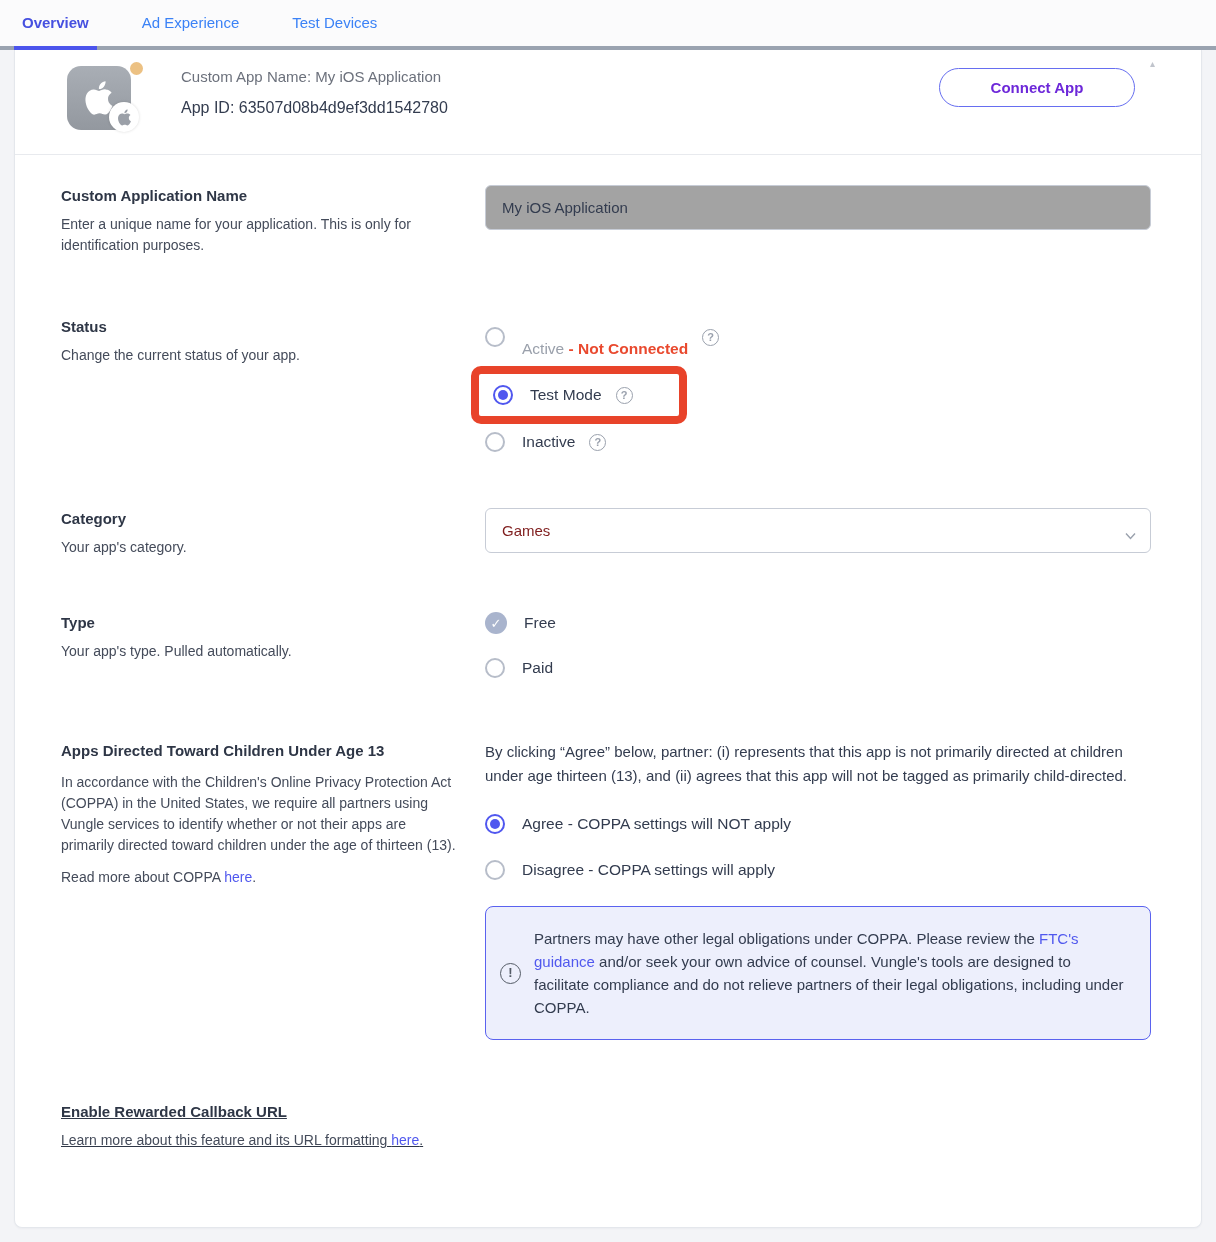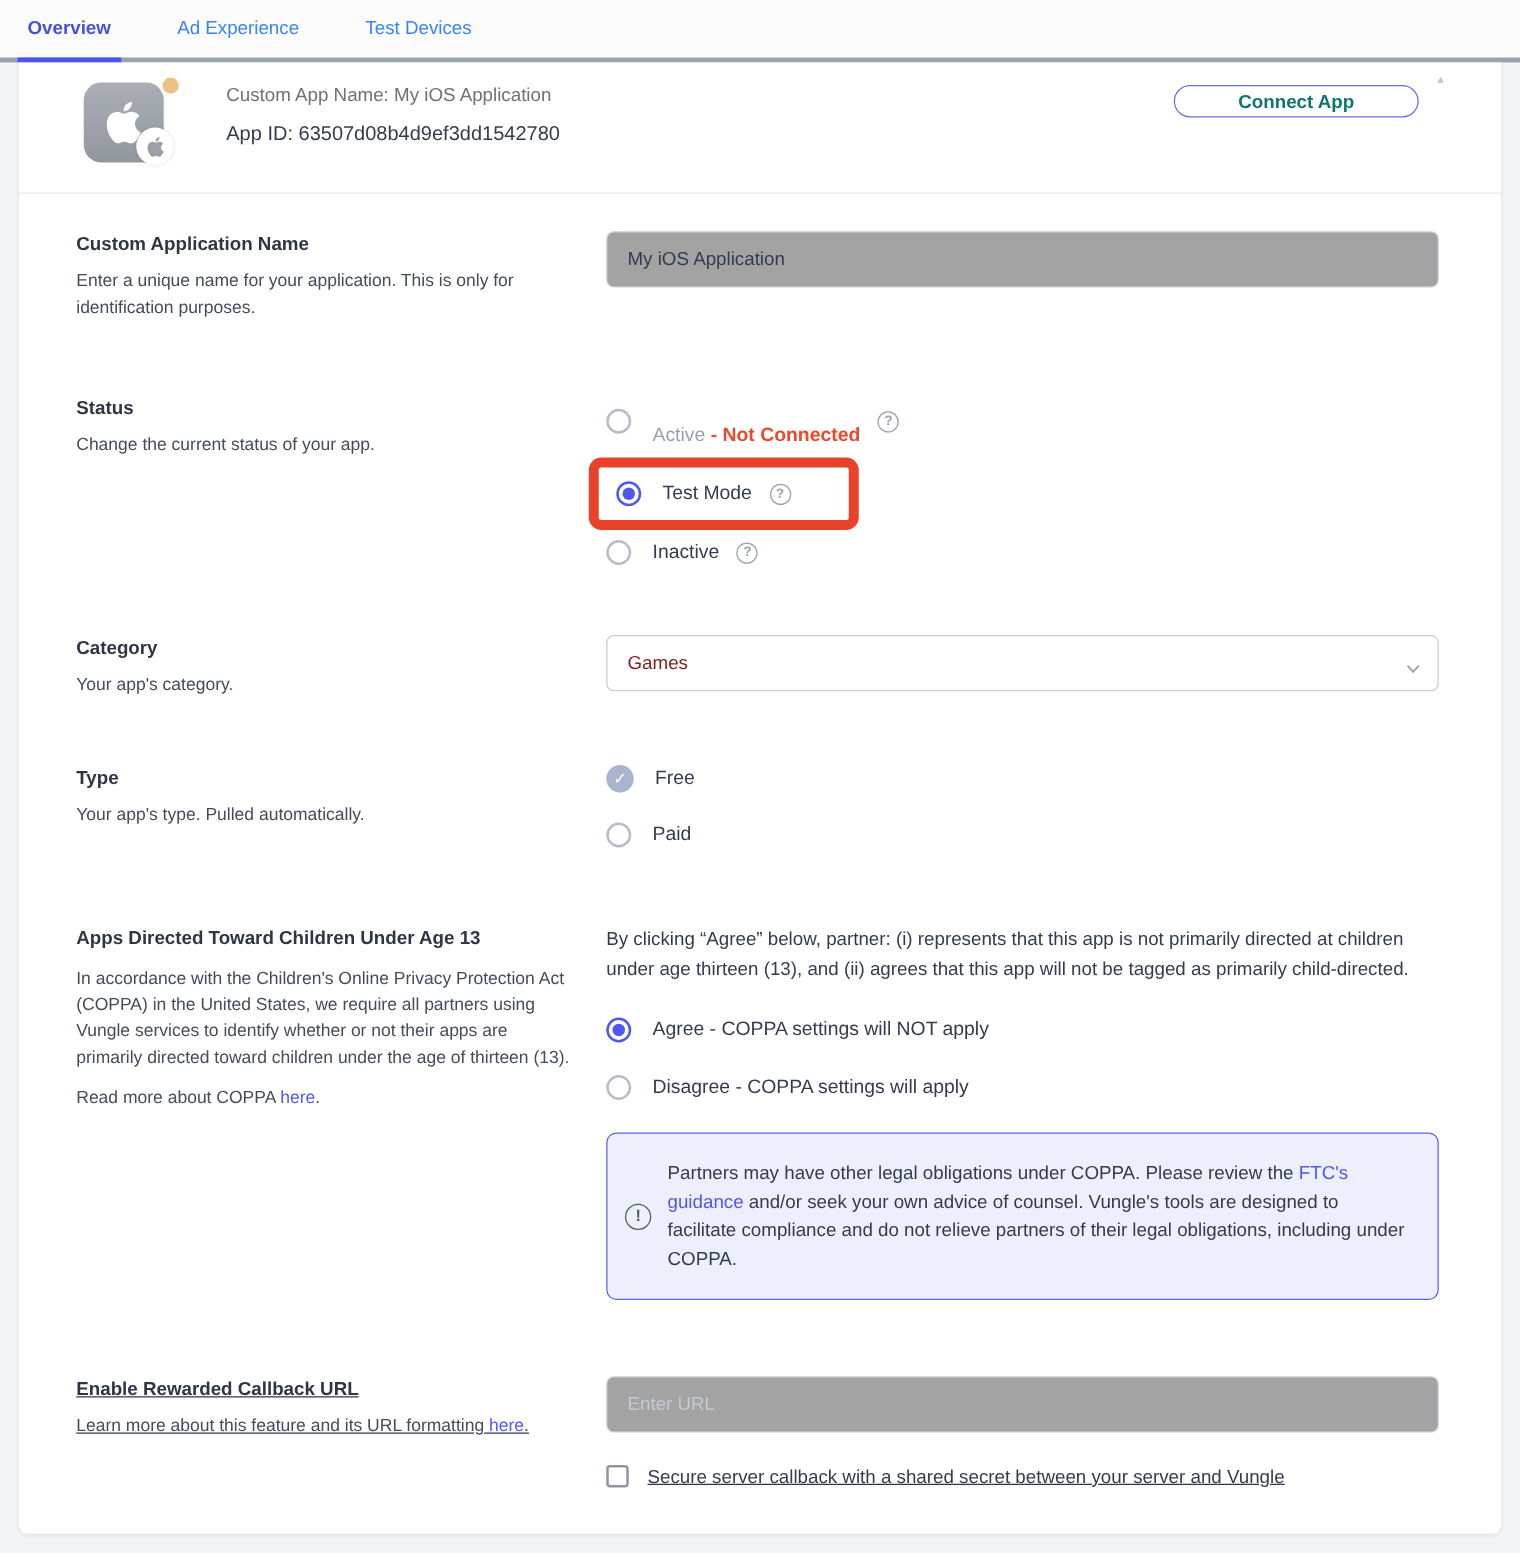--- a/index.html
+++ b/index.html
@@ -18,21 +18,21 @@
   .card-header { display:flex; align-items:flex-start; padding:16px 46px 0 52px; position:relative; }
   .app-icon-wrap { position:relative; width:64px; height:64px; margin-right:50px; }
   .app-icon { width:64px; height:64px; border-radius:14px; background:linear-gradient(#a9aeb5,#93989f); display:flex; align-items:center; justify-content:center; }
   .app-icon svg { width:40px; height:40px; fill:#fff; }
   .badge-circle { position:absolute; right:-8px; bottom:-2px; width:30px; height:30px; border-radius:50%; background:#fff; box-shadow:0 0 3px rgba(0,0,0,.15); display:flex; align-items:center; justify-content:center; }
   .badge-circle svg { width:19px; height:19px; fill:#9ba0a8; }
   .status-dot { position:absolute; top:-4px; right:-12px; width:13px; height:13px; border-radius:50%; background:#ecc183; }
   .header-lines { padding-top:2px; }
   .header-line1 { font-size:15px; color:#6c717c; margin-bottom:14px; }
   .header-line2 { font-size:16px; color:#333c4f; font-weight:500; }
-  .connect-btn { position:absolute; right:66px; top:18px; width:196px; height:26px; border:1.5px solid #666ef0; border-radius:20px; background:#fff; color:#0f766e; font-size:15px; font-weight:700; font-family:inherit; cursor:pointer; }
+  .connect-btn { position:absolute; right:66px; top:18px; width:196px; height:39px; border:1.5px solid #666ef0; border-radius:20px; background:#fff; color:#6d28d9; font-size:15px; font-weight:700; font-family:inherit; cursor:pointer; }
   .collapse-icon { position:absolute; right:46px; top:8px; color:#c0c4cc; font-size:10px; }
 
   .divider { height:1px; background:#e8eaee; margin:24px 0 0 0; }
 
   
   .row { display:flex; padding:0 40px 0 46px; }
   .col-l { width:424px; flex-shrink:0; padding-right:24px; }
   .col-r { width:666px; }
   .field-label { font-size:15px; font-weight:700; color:#2e3646; line-height:22px; }
   .field-desc { font-size:14px; color:#444b5a; line-height:21px; margin-top:7px; }
@@ -206,22 +206,15 @@
         <span class="notice-text"><span>Partners may have other legal obligations under COPPA. Please review the </span><a class="link">FTC's guidance</a><span> and/or seek your own advice of counsel. Vungle's tools are designed to facilitate compliance and do not relieve partners of their legal obligations, including under COPPA.</span></span>
       </div>
     </div>
   </div>
 
   <div class="row mt-row6">
     <div class="col-l">
       <div class="field-label">Enable Rewarded Callback URL</div>
       <div class="field-desc"><span>Learn more about this feature and its URL formatting </span><a class="link">here</a><span>.</span></div>
     </div>
-    <div class="col-r">
-      <input class="text-input" type="text" placeholder="Enter URL" style="">
-      <div class="checkbox-row">
-        <span class="checkbox"></span>
-        <span class="checkbox-label">Secure server callback with a shared secret between your server and Vungle</span>
-      </div>
-    </div>
   </div>
 
 </div>
 
 </body></html>

